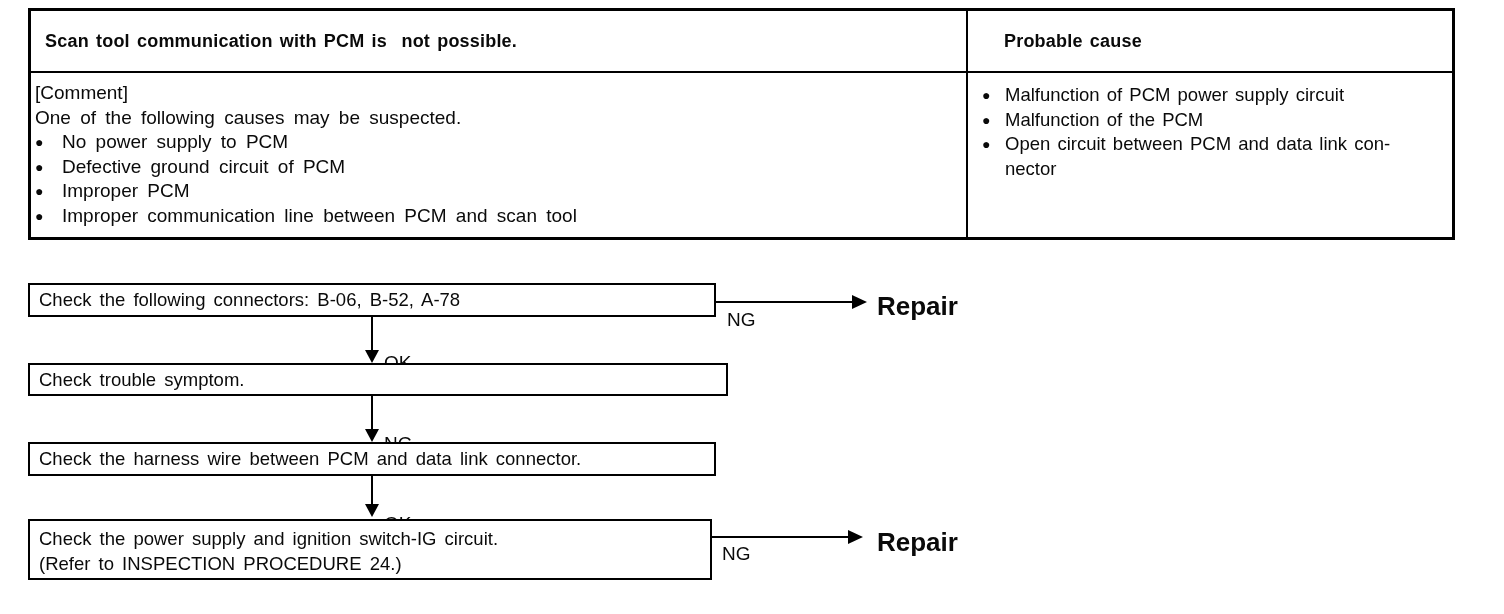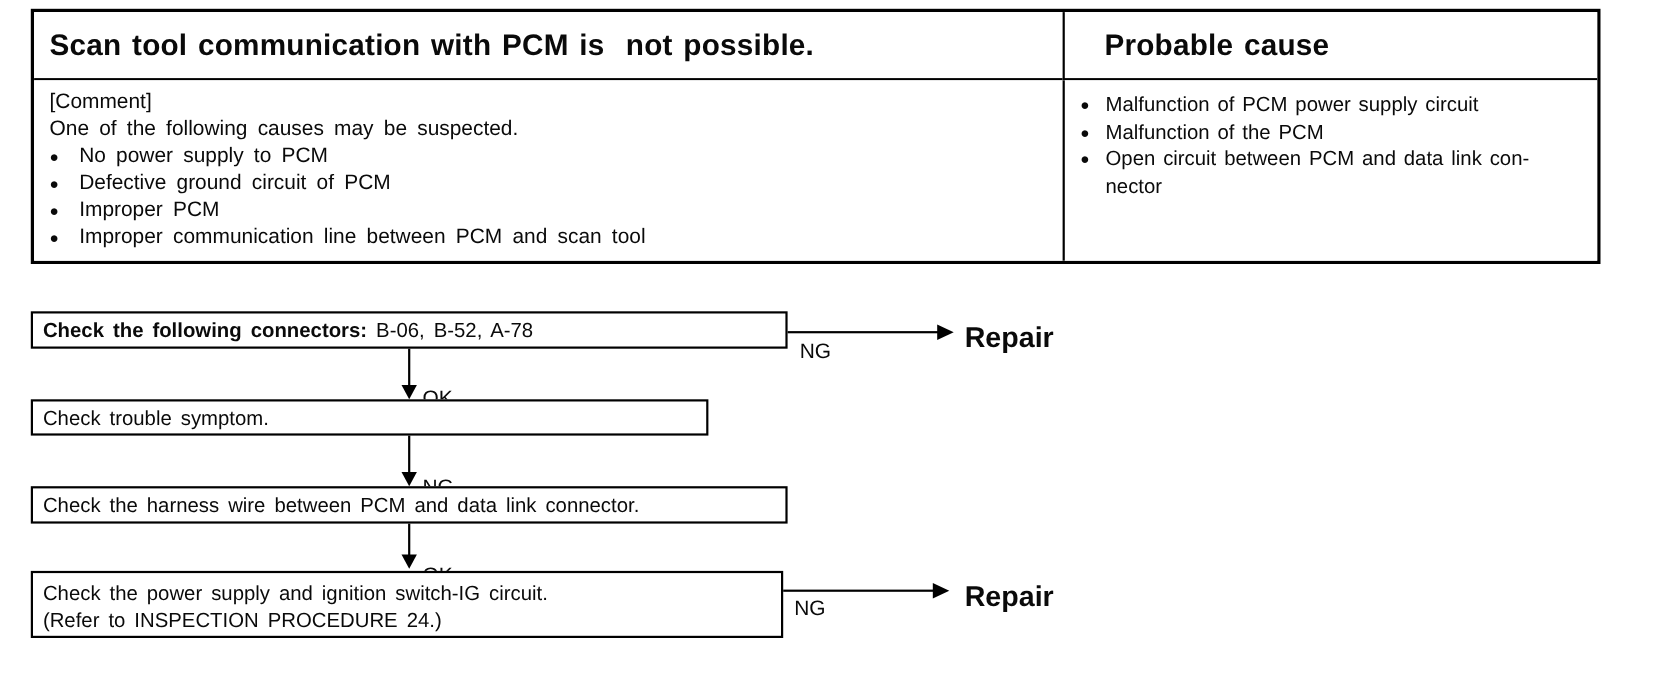--- a/index.html
+++ b/index.html
@@ -22,32 +22,32 @@
     border: 3px solid #000;
     display: grid;
     grid-template-columns: 935px 1fr;
     grid-template-rows: 62px 1fr;
   }
   .cell { background: #fff; }
   .hcell {
     border-bottom: 2px solid #000;
     display: flex; align-items: center;
     font-weight: bold;
-    font-size: 27px;
+    font-size: 18px;
     letter-spacing: 0.2px;
     word-spacing: 2px;
     white-space: pre-wrap;
   }
   .hcell.left  { padding-left: 14px; }
   .hcell.right { border-left: 2px solid #000; padding-left: 36px; }
   .bcell {
     font-size: 19px;
     line-height: 24.5px;
   }
-  .bcell.left  { padding: 8px 10px 0 12px; word-spacing: 4px; }
+  .bcell.left  { padding: 8px 10px 0 2px; word-spacing: 4px; }
   .bcell.left .plain { padding-left: 2px; }
   .bcell.right { border-left: 2px solid #000; padding: 10px 14px 0 14px; font-size: 18.5px; word-spacing: 2px; }
   .bullet-row { display: flex; align-items: flex-start; }
   .bcell.left .bullet-row  { padding-left: 2px; }
   .bullet {
     flex: 0 0 auto;
     font-size: 14px;
     line-height: 24.5px;
   }
   .bcell.left  .bullet { width: 27px; }
@@ -60,24 +60,24 @@
     left: 28px;
     border: 2px solid #000;
     background: #fff;
     font-size: 18.5px;
     word-spacing: 3px;
     display: flex;
     align-items: center;
     padding-left: 9px;
   }
   .box-step1 { top: 283px; width: 688px; height: 34px; }
-  .box-step2 { top: 363px; width: 616px; height: 33px; }
+  .box-step2 { top: 363px; width: 700px; height: 33px; }
   .box-step3 { top: 442px; width: 688px; height: 34px; }
   .box-step4 { top: 519px; width: 684px; height: 61px; display: block; padding-top: 5px; line-height: 25px; }
-  .bold-lead { font-weight: bold; text-align: center; }
+  .bold-lead { font-weight: normal; text-align: center; }
 
   .vline { position: absolute; width: 2px; background: #000; }
   .v1 { left: 371px; top: 317px; height: 34px; }
   .v2 { left: 371px; top: 396px; height: 34px; }
   .v3 { left: 371px; top: 476px; height: 29px; }
   .arrow-down {
     position: absolute; width: 0; height: 0;
     border-left: 7px solid transparent;
     border-right: 7px solid transparent;
     border-top: 13px solid #000;

